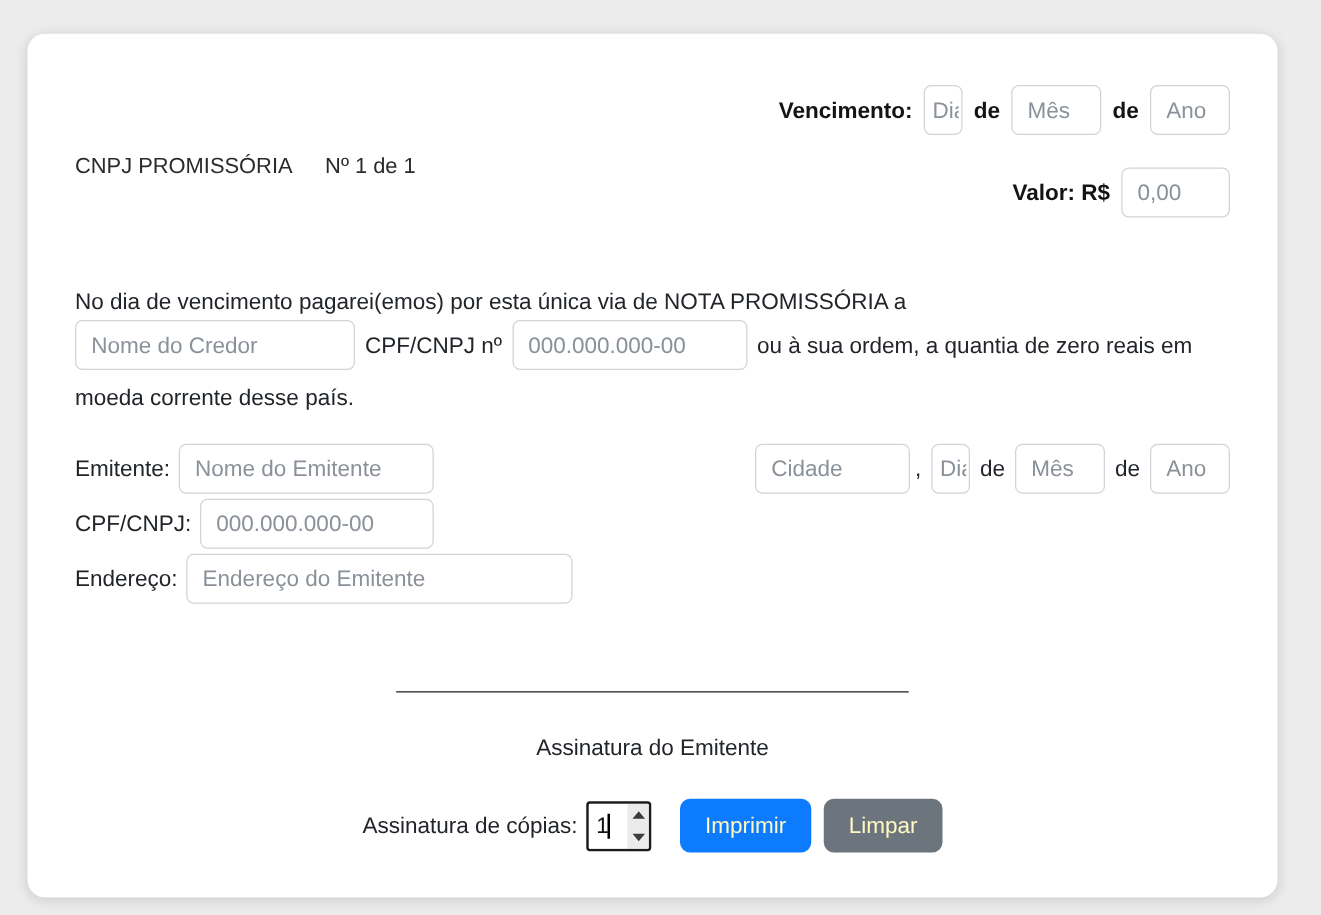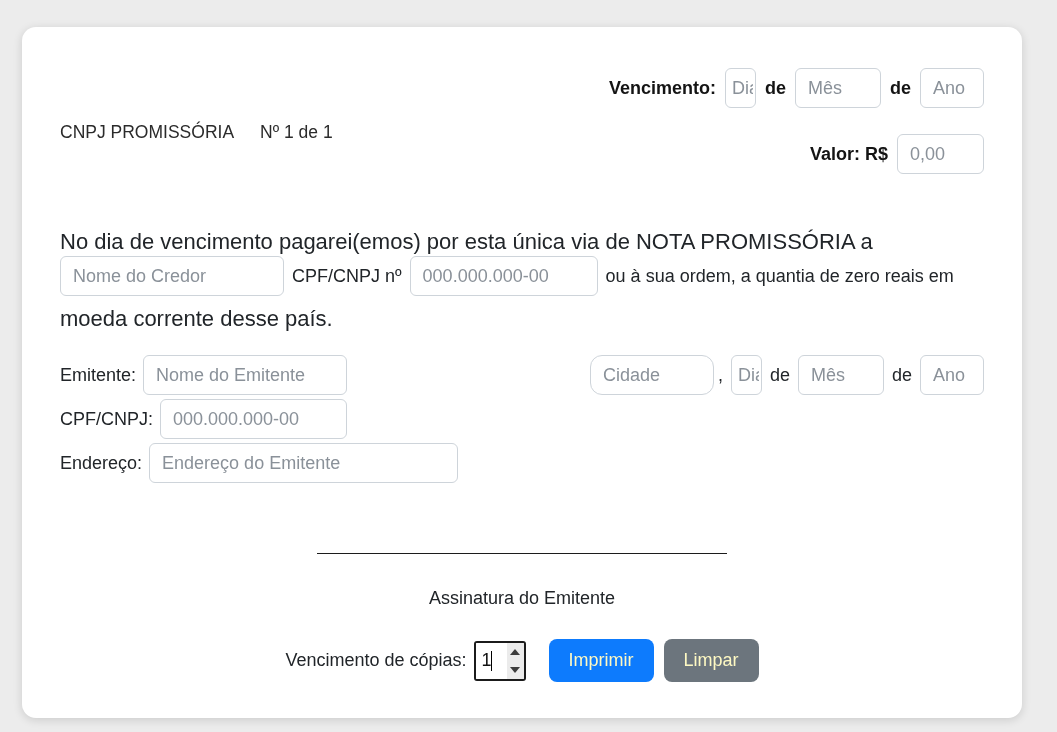--- a/index.html
+++ b/index.html
@@ -34,47 +34,47 @@
     padding: 6px 12px;
     outline: none;
   }
   .inp::placeholder { color: #8a9199; opacity: 1; }
 
   
   .header { position: relative; }
   .venc-row, .valor-row { justify-content: flex-end; gap: 9px; }
   .valor-row { margin-top: 26px; }
   .inp-day   { width: 31px;  padding: 6px 2px 6px 6px; }
-  .inp-month { width: 86px; }
+  .inp-month { width: 72px; }
   .inp-year  { width: 64px; }
   .inp-valor { width: 87px; }
   .title {
     position: absolute;
     left: 0; top: 54px;
     font-size: 17.5px;
     color: #2b2b2b;
     white-space: nowrap;
   }
   .title .num { margin-left: 26px; }
 
   
   .para { margin-top: 54px; }
-  .pline { font-size: 22px; line-height: 27px; color: #212529; }
+  .pline { font-size: 18px; line-height: 27px; color: #212529; }
   .pline2 { gap: 8px; margin-top: 1px; }
   .pline3 { margin-top: 9px; }
   .inp-credor { width: 224px; }
   .inp-cpf    { width: 188px; }
 
   
   .emit { margin-top: 23px; }
   .erow { margin-bottom: 4px; gap: 7px; }
   .inp-emitente { width: 204px; }
   .city-group { margin-left: auto; display: flex; align-items: center; gap: 8px; }
   .comma { margin-left: -4px; }
-  .inp-city { width: 124px; border-radius: 12px; }
+  .inp-city { width: 124px; }
   .inp-ecpf { width: 187px; }
   .inp-endereco { width: 309px; }
 
   
   .sigline {
     width: 410px;
     margin: 70px auto 0 auto;
     border-bottom: 1.6px solid #1c1c1c;
     height: 1px;
   }
@@ -210,21 +210,21 @@
     <div class="row erow">
       <span class="lbl">Endereço:</span>
       <input class="inp inp-endereco" type="text" placeholder="Endereço do Emitente" style="">
     </div>
   </div>
 
   <div class="sigline"></div>
   <div class="sigcap">Assinatura do Emitente</div>
 
   <div class="row footer">
-    <span class="lbl copies-label">Vencimento de cópias:</span>
+    <span class="lbl copies-label">Assinatura de cópias:</span>
     <div class="copies">
       <input class="copies-input" type="text" value="1" style="">
       <span class="caret"></span>
       <div class="spin">
         <div class="spin-btn">
           <i class="tri-up"></i>
         </div>
         <div class="spin-btn">
           <i class="tri-down"></i>
         </div>

